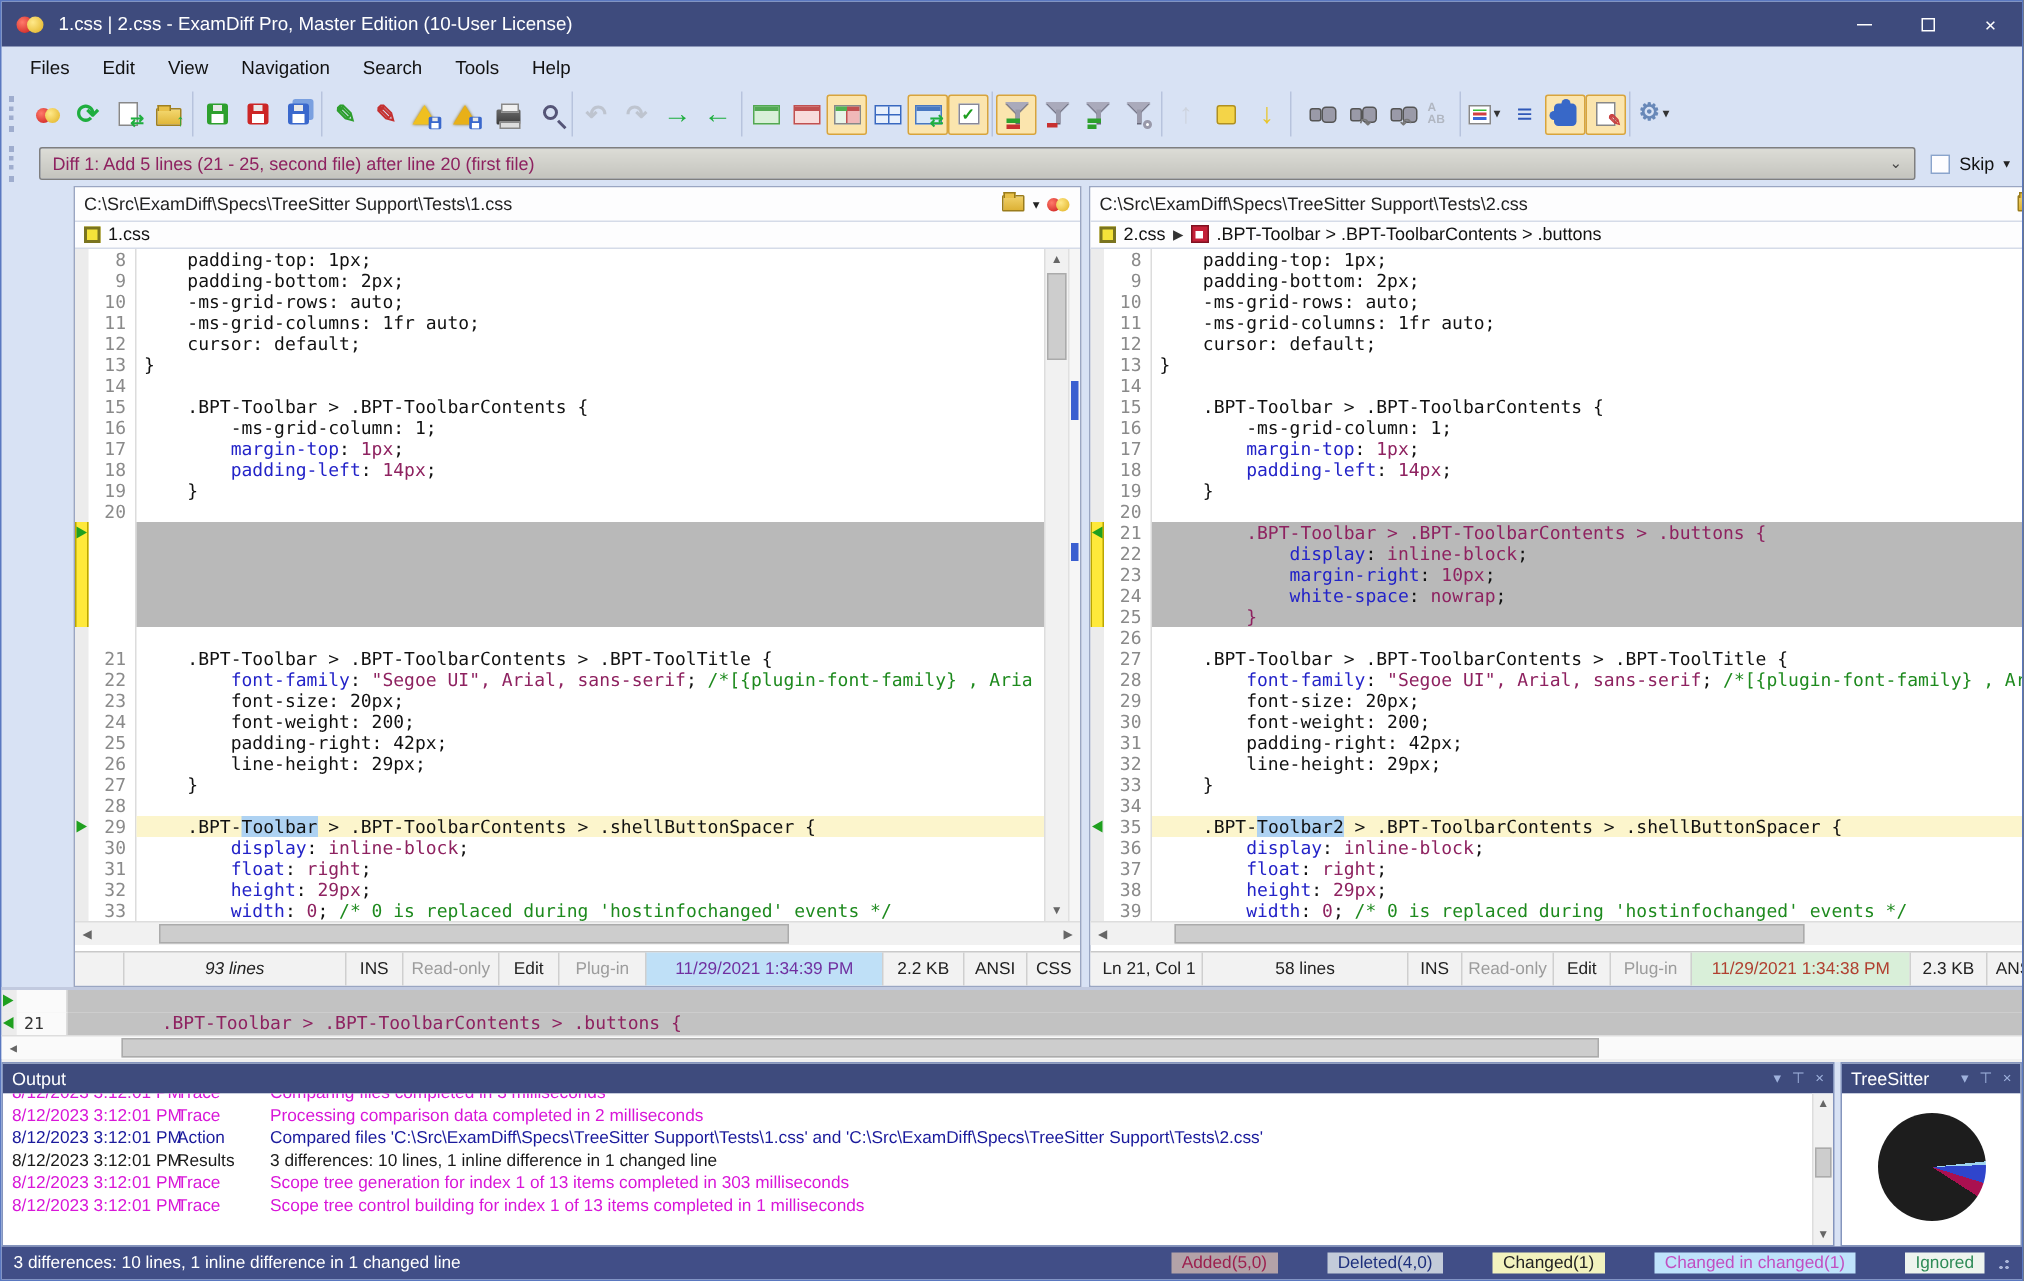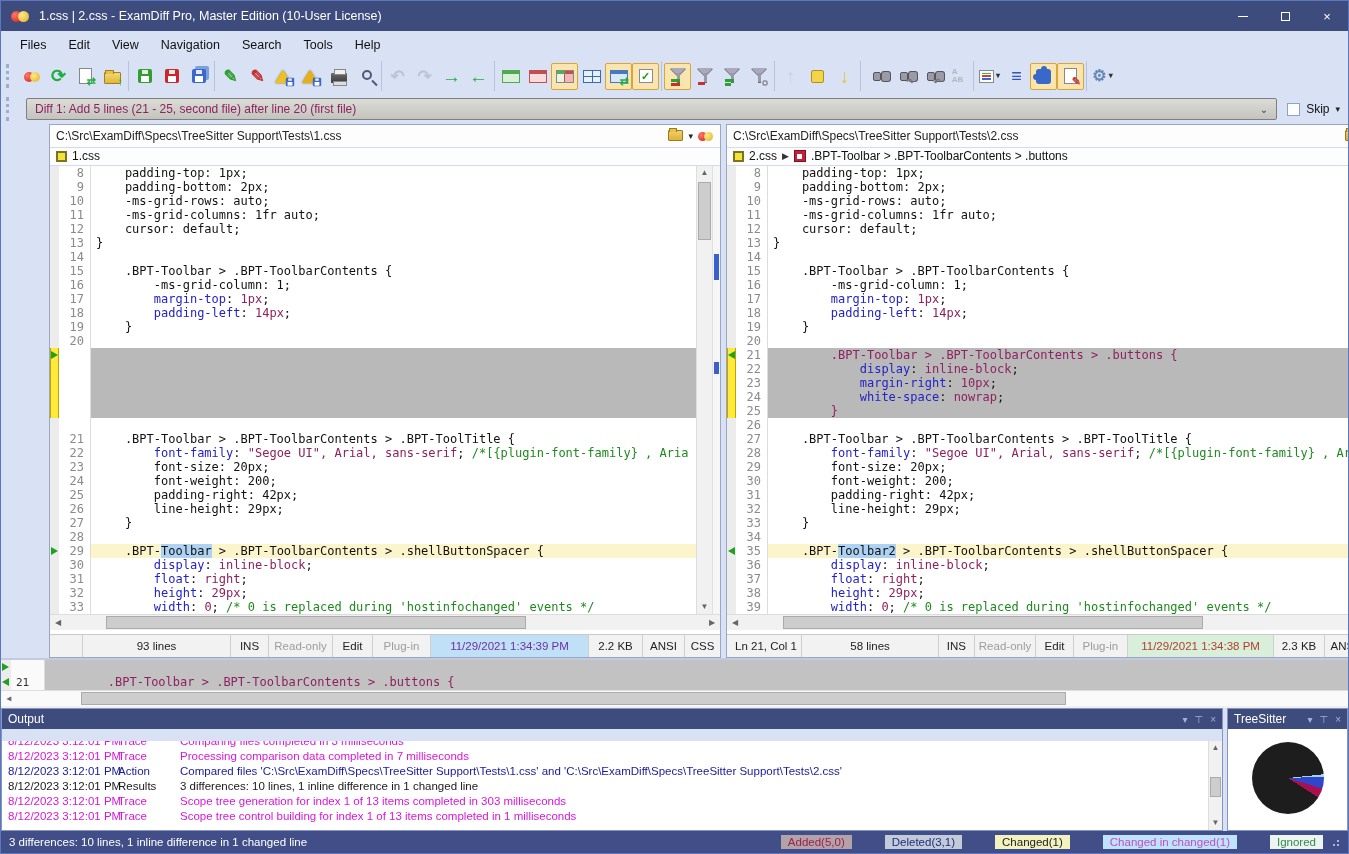--- a/index.html
+++ b/index.html
@@ -143,21 +143,21 @@
   
   .preview{height:50px;background:#f0f0f0;border-top:2px solid #c2cadf;flex:none;font-family:"DejaVu Sans Mono",monospace;}
   .prow{display:flex;height:15px;font-size:12px;line-height:15px;white-space:pre;}
   .prow .mk{width:10px;}
   .prow .pnum{width:34px;flex:none;background:#fafafa;color:#333;font-size:11px;padding-left:5px;border-right:1px solid #ddd;}
   .prow .ptxt{flex:1;background:#c2c2c2;color:#8e2260;padding-left:5px;overflow:hidden;}
   .pscroll{height:16px;background:#fafafa;position:relative;border-top:1px solid #ddd;}
   
   .bottompanels{flex:1;display:flex;gap:4px;overflow:hidden;}
   .panel{display:flex;flex-direction:column;border:1px solid #8595bd;overflow:hidden;}
-  .output{flex:1;gap:12px;}
+  .output{flex:1;}
   .stats{width:121px;flex:none;}
   .phead{height:20px;background:#3e4b7d;color:#fff;font-size:12px;display:flex;align-items:center;
     padding:0 6px;flex:none;gap:7px;}
   .phead .ptitle{flex:1;white-space:nowrap;overflow:hidden;}
   .phead .hicon{color:#9fb2dd;font-size:10px;font-style:normal;}
   .pbody{flex:1;background:#fff;overflow:hidden;position:relative;}
   .orows{position:absolute;inset:0 14px 0 0;overflow:hidden;}
   .orow{display:flex;height:15px;line-height:15px;font-size:11.5px;white-space:nowrap;}
   .orow:first-child{margin-top:-7px;}
   .orow .t{width:116px;padding-left:6px;flex:none;}
@@ -527,21 +527,21 @@
             <span class="dm" style="background: rgb(58, 95, 208); top: 196px; height: 12px;"></span>
           </div>
         </div>
         <div class="hscroll">
           <span class="harrow" style="left:0">◀</span>
           <span class="hthumb" style="left:56px;width:420px"></span>
           <span class="harrow" style="right:0">▶</span>
         </div>
         <div class="pstatus">
           <span class="seg first"></span>
-          <span class="seg" style="width: 148px;">93 lines</span>
+          <span class="seg" style="width: 148px; font-style: italic;">93 lines</span>
           <span class="seg" style="width: 38px;">INS</span>
           <span class="seg dim" style="width: 64px;">Read-only</span>
           <span class="seg" style="width: 40px;">Edit</span>
           <span class="seg dim" style="width: 58px;">Plug-in</span>
           <span class="seg hlblue" style="width: 158px;">11/29/2021 1:34:39 PM</span>
           <span class="seg" style="width: 54px;">2.2 KB</span>
           <span class="seg" style="width: 42px;">ANSI</span>
           <span class="seg" style="width: 36px;">CSS</span>
         </div>
       </div>
@@ -650,21 +650,21 @@
       <div class="pbody">
         <div class="orows" id="outputrows">
             <div class="orow trace">
               <span class="t">8/12/2023 3:12:01 PM</span>
               <span class="c">Trace</span>
               <span class="m">Comparing files completed in 3 milliseconds</span>
             </div>
             <div class="orow trace">
               <span class="t">8/12/2023 3:12:01 PM</span>
               <span class="c">Trace</span>
-              <span class="m">Processing comparison data completed in 7 milliseconds</span>
+              <span class="m">Processing comparison data completed in 2 milliseconds</span>
             </div>
             <div class="orow action">
               <span class="t">8/12/2023 3:12:01 PM</span>
               <span class="c">Action</span>
               <span class="m">Compared files 'C:\Src\ExamDiff\Specs\TreeSitter Support\Tests\1.css' and 'C:\Src\ExamDiff\Specs\TreeSitter Support\Tests\2.css'</span>
             </div>
             <div class="orow results">
               <span class="t">8/12/2023 3:12:01 PM</span>
               <span class="c">Results</span>
               <span class="m">3 differences: 10 lines, 1 inline difference in 1 changed line</span>
@@ -697,21 +697,21 @@
       <div class="pbody">
         <div class="pie" id="pie" style="background: conic-gradient(from 84deg, rgb(159, 212, 238) 0deg, rgb(159, 212, 238) 3.87deg, rgb(47, 69, 204) 3.87deg, rgb(47, 69, 204) 23.23deg, rgb(170, 16, 80) 23.23deg, rgb(170, 16, 80) 38.71deg, rgb(29, 29, 29) 38.71deg, rgb(29, 29, 29) 360deg);"></div>
       </div>
     </div>
   </div>
 
   <div class="statusbar">
     <span class="sb-text">3 differences: 10 lines, 1 inline difference in 1 changed line</span>
     <span id="badges" style="display:flex;gap:5px;align-items:center">
         <span class="badge" style="background: rgb(179, 162, 168); color: rgb(156, 31, 78);">Added(5,0)</span>
-        <span class="badge" style="background: rgb(195, 203, 217); color: rgb(29, 47, 124);">Deleted(3,1)</span>
+        <span class="badge" style="background: rgb(195, 203, 217); color: rgb(29, 47, 124);">Deleted(4,0)</span>
         <span class="badge" style="background: rgb(242, 242, 190); color: rgb(34, 34, 34);">Changed(1)</span>
         <span class="badge" style="background: rgb(191, 227, 251); color: rgb(193, 78, 193);">Changed in changed(1)</span>
         <span class="badge" style="background: rgb(238, 244, 238); color: rgb(46, 139, 87);">Ignored</span>
       </span>
     <span class="sizegrip"></span>
   </div>
 
 </div>
 
 </body></html>

